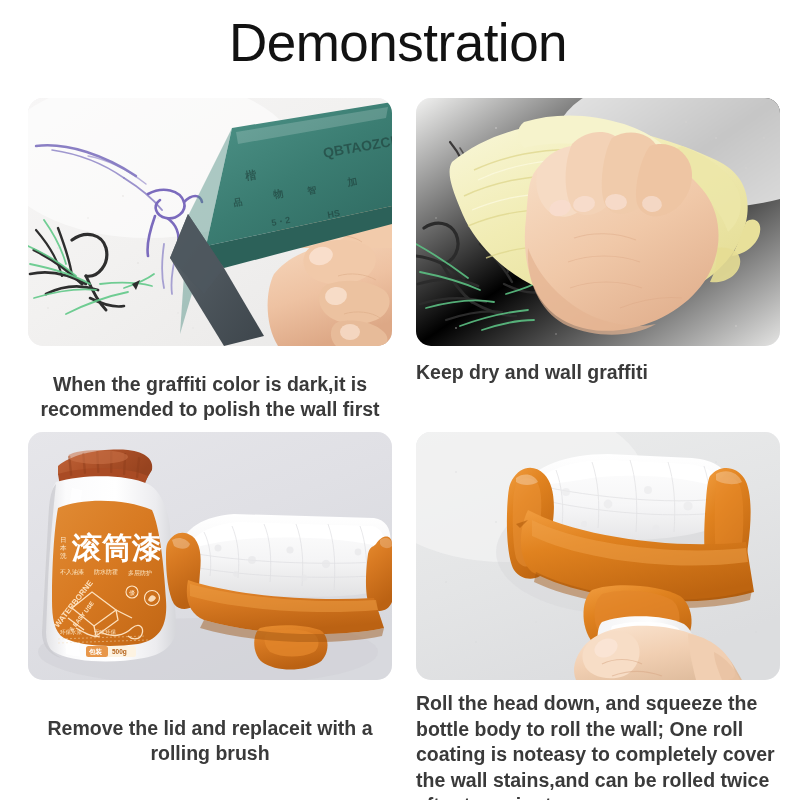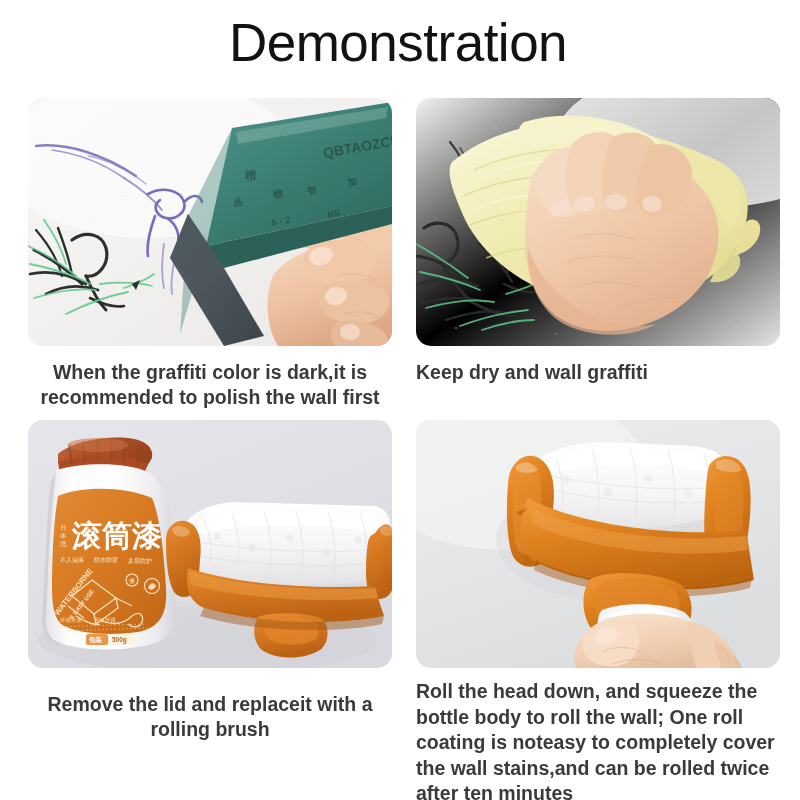--- a/index.html
+++ b/index.html
@@ -60,21 +60,21 @@
   .photo svg { display: block; width: 100%; height: 100%; }
 
   .caption {
     font-size: 19.5px;
     line-height: 25px;
     font-weight: 700;
     color: #3a3a3a;
     padding-top: 14px;
     font-family: "Liberation Sans", sans-serif;
   }
-  .caption.center { text-align: center; }
+  .caption.center { text-align: center; margin-top: 12px; }
   .caption.left   { text-align: left; }
 
   .row2 .photo { margin-top: 10px; text-align: center; }
   .step-3 .caption { padding-top: 24px; }
   .step-4 .caption { padding-top: 11px; line-height: 25.5px; }
 </style>
 </head>
 <body>
 
 <div id="page">

